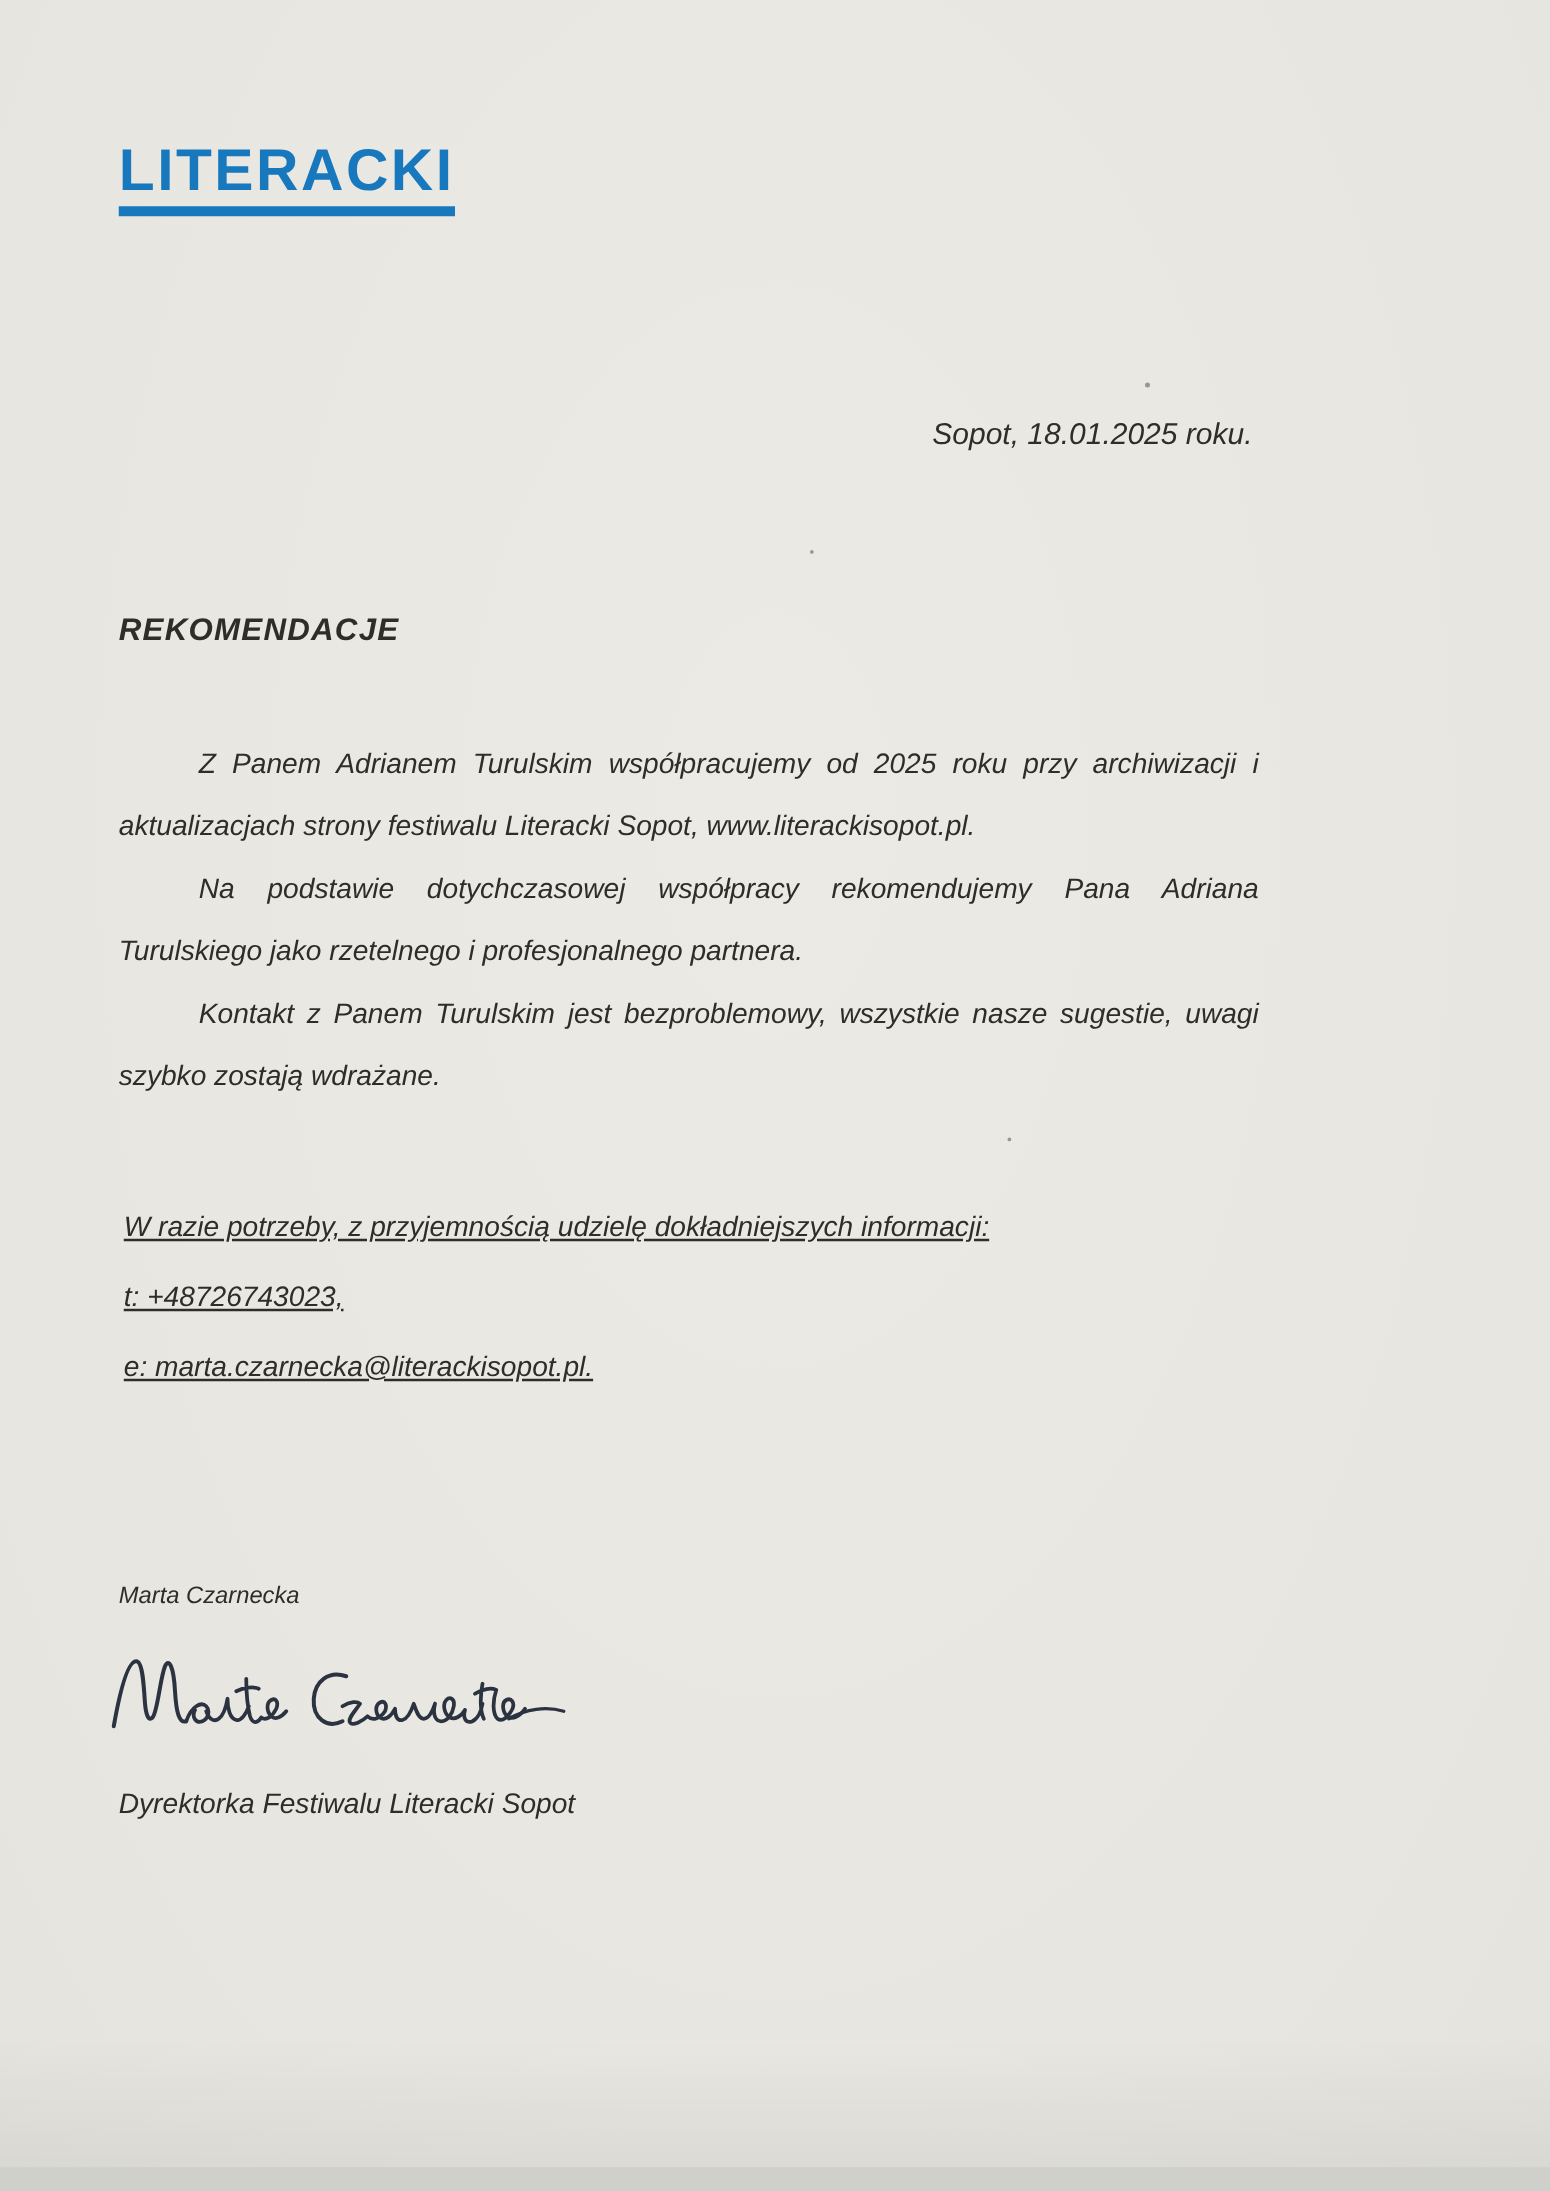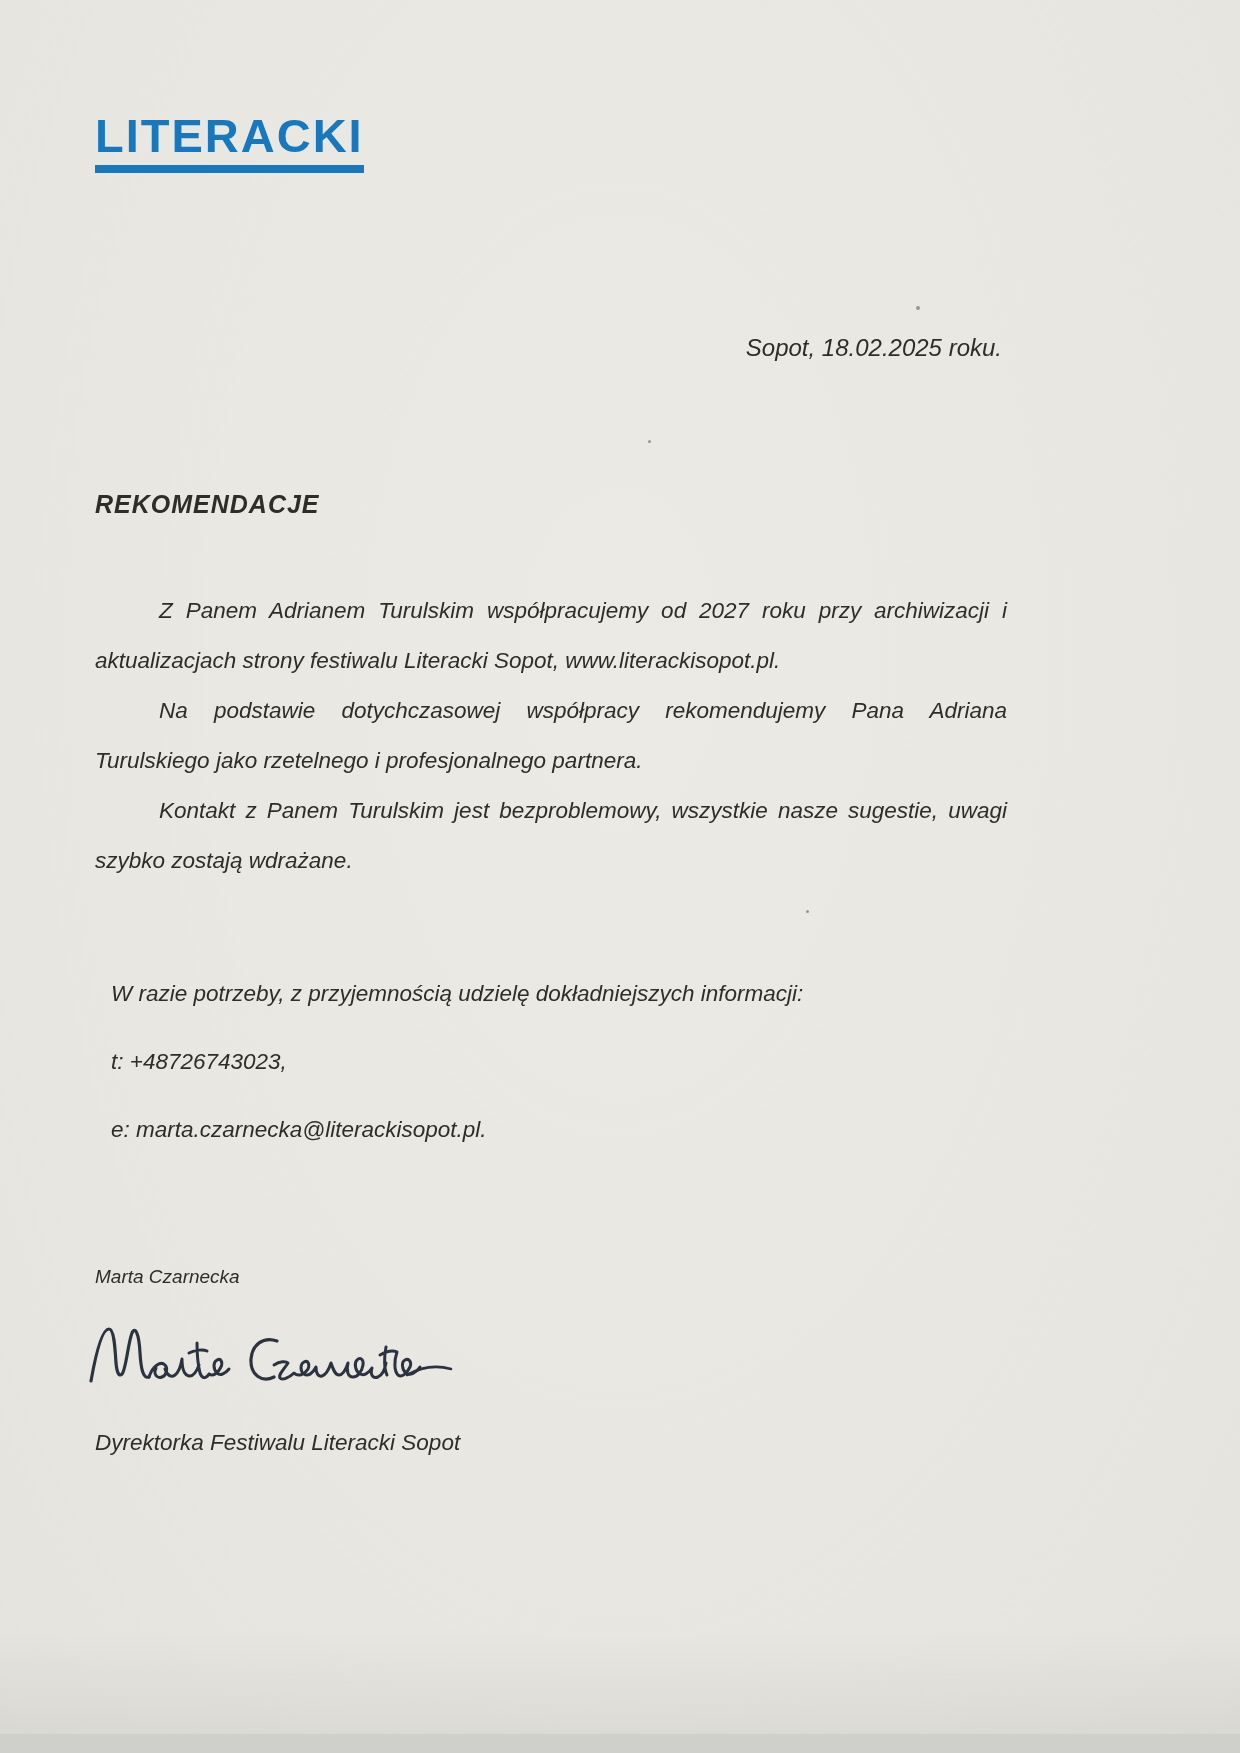--- a/index.html
+++ b/index.html
@@ -46,21 +46,21 @@
     font-size:22.5px;line-height:50px;
     text-align:justify;font-style:italic;
   }
   .body-block p{margin:0;text-indent:64px;}
 
   
   .contact-block{
     position:absolute;top:952px;left:95px;width:912px;
     font-size:22.5px;line-height:52px;font-style:italic;
   }
-  .contact-block div{margin:16px;}
+  .contact-block div{margin:4px;text-decoration:underline;}
 
   
   .signer-name{
     position:absolute;top:1266px;left:95px;
     font-size:19px;font-style:italic;
   }
   .signature-svg{
     position:absolute;top:1303px;left:85px;
     width:372px;height:106px;
   }
@@ -82,26 +82,26 @@
 </style>
 </head>
 <body>
 
 <div class="page">
 
   <div class="logo">
     <div class="logo-line">LITERACKI</div>
   </div>
 
-  <div class="dateline">Sopot, 18.02.2025 roku.</div>
+  <div class="dateline">Sopot, 18.01.2025 roku.</div>
 
   <div class="title">REKOMENDACJE</div>
 
   <div class="body-block">
-    <p>Z Panem Adrianem Turulskim współpracujemy od 2027 roku przy archiwizacji i aktualizacjach strony festiwalu Literacki Sopot, www.literackisopot.pl.</p>
+    <p>Z Panem Adrianem Turulskim współpracujemy od 2025 roku przy archiwizacji i aktualizacjach strony festiwalu Literacki Sopot, www.literackisopot.pl.</p>
     <p>Na podstawie dotychczasowej współpracy rekomendujemy Pana Adriana Turulskiego jako rzetelnego i profesjonalnego partnera.</p>
     <p>Kontakt z Panem Turulskim jest bezproblemowy, wszystkie nasze sugestie, uwagi szybko zostają wdrażane.</p>
   </div>
 
   <div class="contact-block">
     <div>W razie potrzeby, z przyjemnością udzielę dokładniejszych informacji:</div>
     <div>t: +48726743023,</div>
     <div>e: marta.czarnecka@literackisopot.pl.</div>
   </div>
 

